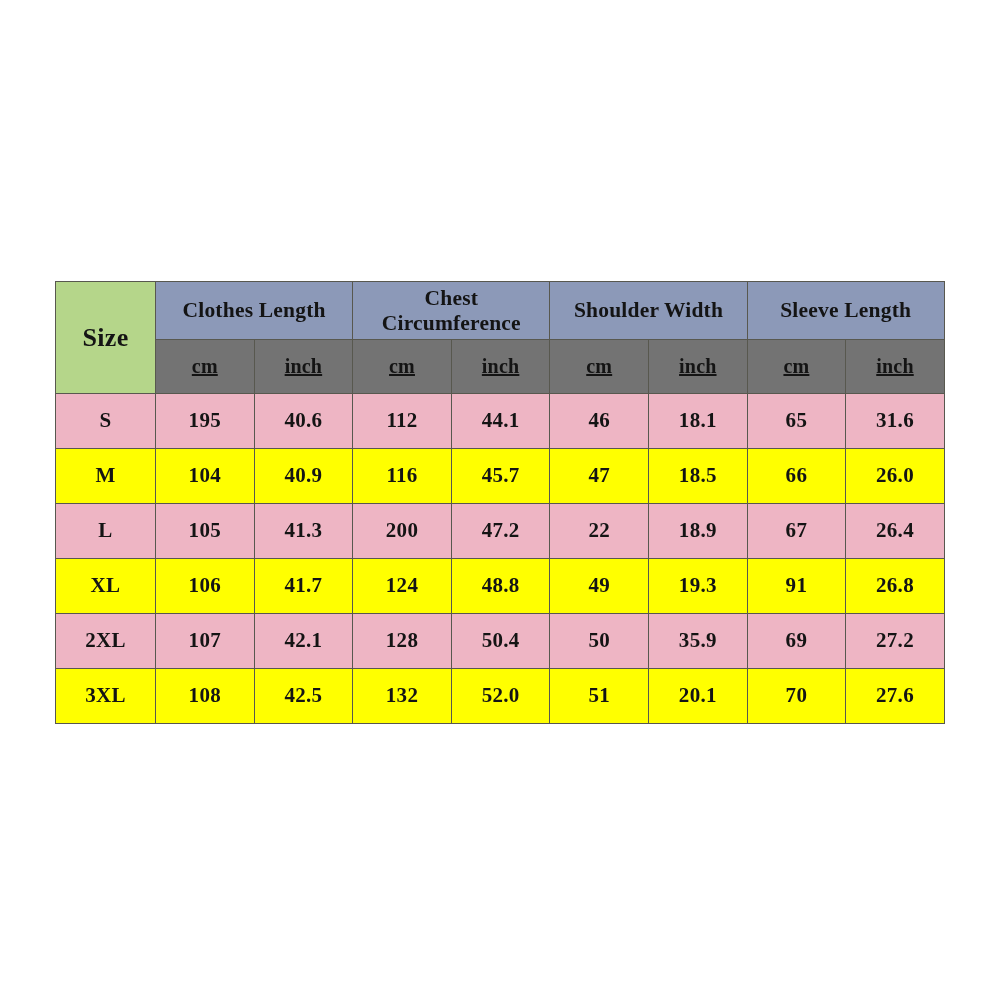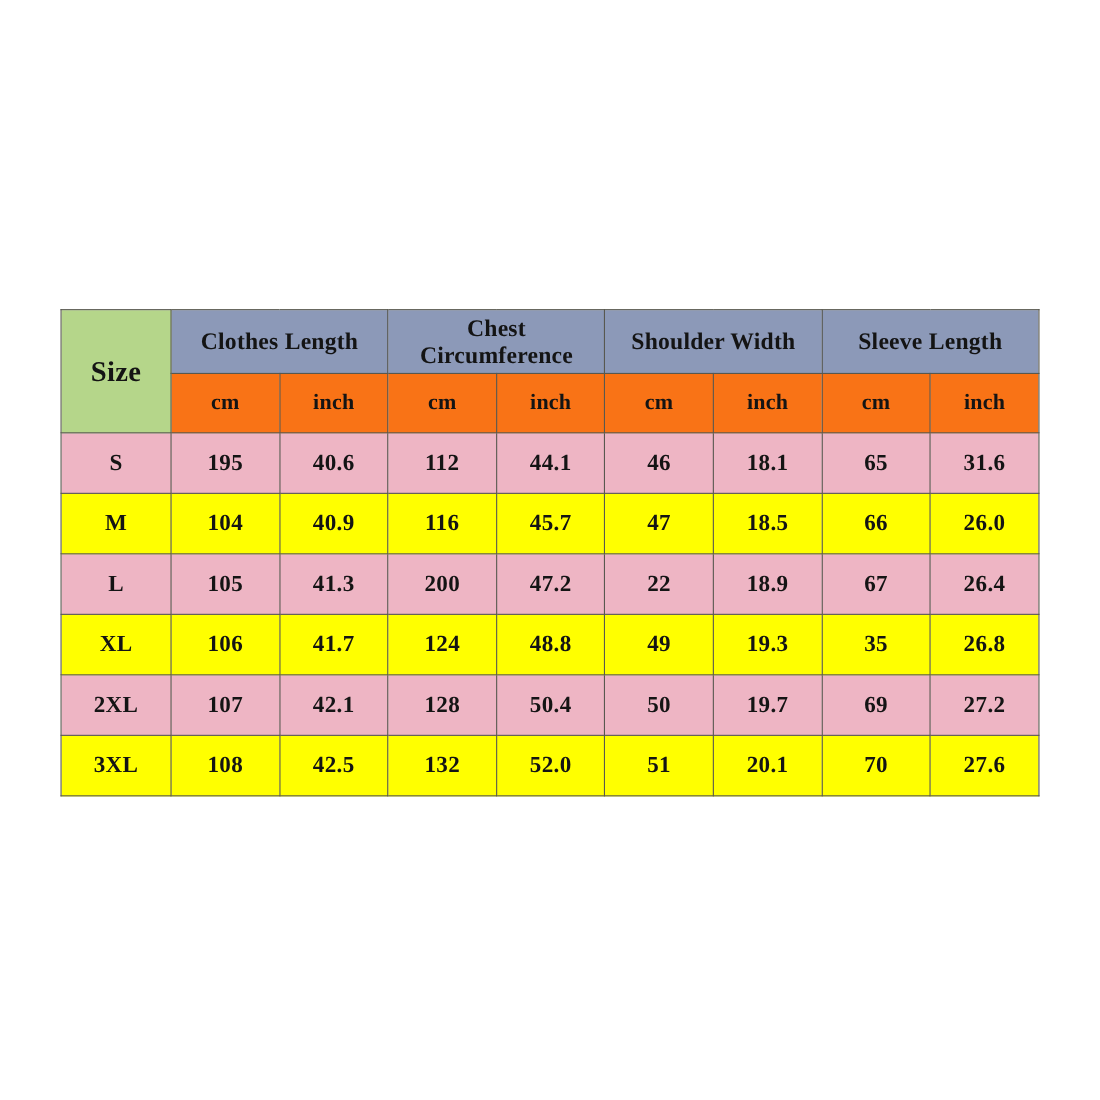--- a/index.html
+++ b/index.html
@@ -46,24 +46,25 @@
     font-size: 26px;
     letter-spacing: 0.3px;
   }
   .cell-group {
     background: #8c99b8;
     font-size: 21.5px;
     letter-spacing: 0.2px;
     height: 57px;
   }
   .cell-unit {
-    background: #f97316;
+    background: #737373;
     font-size: 20px;
     letter-spacing: 0.2px;
     height: 53px;
+    text-decoration: underline;
   }
   .row-pink td { background: #eeb5c4; }
   .row-yellow td { background: #ffff00; }
   .data-row td {
     height: 54px;
     font-size: 21px;
     letter-spacing: 0.3px;
   }
   .cell-sizelabel { letter-spacing: 0.6px; }
 </style>
@@ -137,31 +138,31 @@
           <td>26.4</td>
         </tr>
         <tr class="data-row row-yellow">
           <td class="cell-sizelabel">XL</td>
           <td>106</td>
           <td>41.7</td>
           <td>124</td>
           <td>48.8</td>
           <td>49</td>
           <td>19.3</td>
-          <td>35</td>
+          <td>91</td>
           <td>26.8</td>
         </tr>
         <tr class="data-row row-pink">
           <td class="cell-sizelabel">2XL</td>
           <td>107</td>
           <td>42.1</td>
           <td>128</td>
           <td>50.4</td>
           <td>50</td>
-          <td>19.7</td>
+          <td>35.9</td>
           <td>69</td>
           <td>27.2</td>
         </tr>
         <tr class="data-row row-yellow">
           <td class="cell-sizelabel">3XL</td>
           <td>108</td>
           <td>42.5</td>
           <td>132</td>
           <td>52.0</td>
           <td>51</td>

